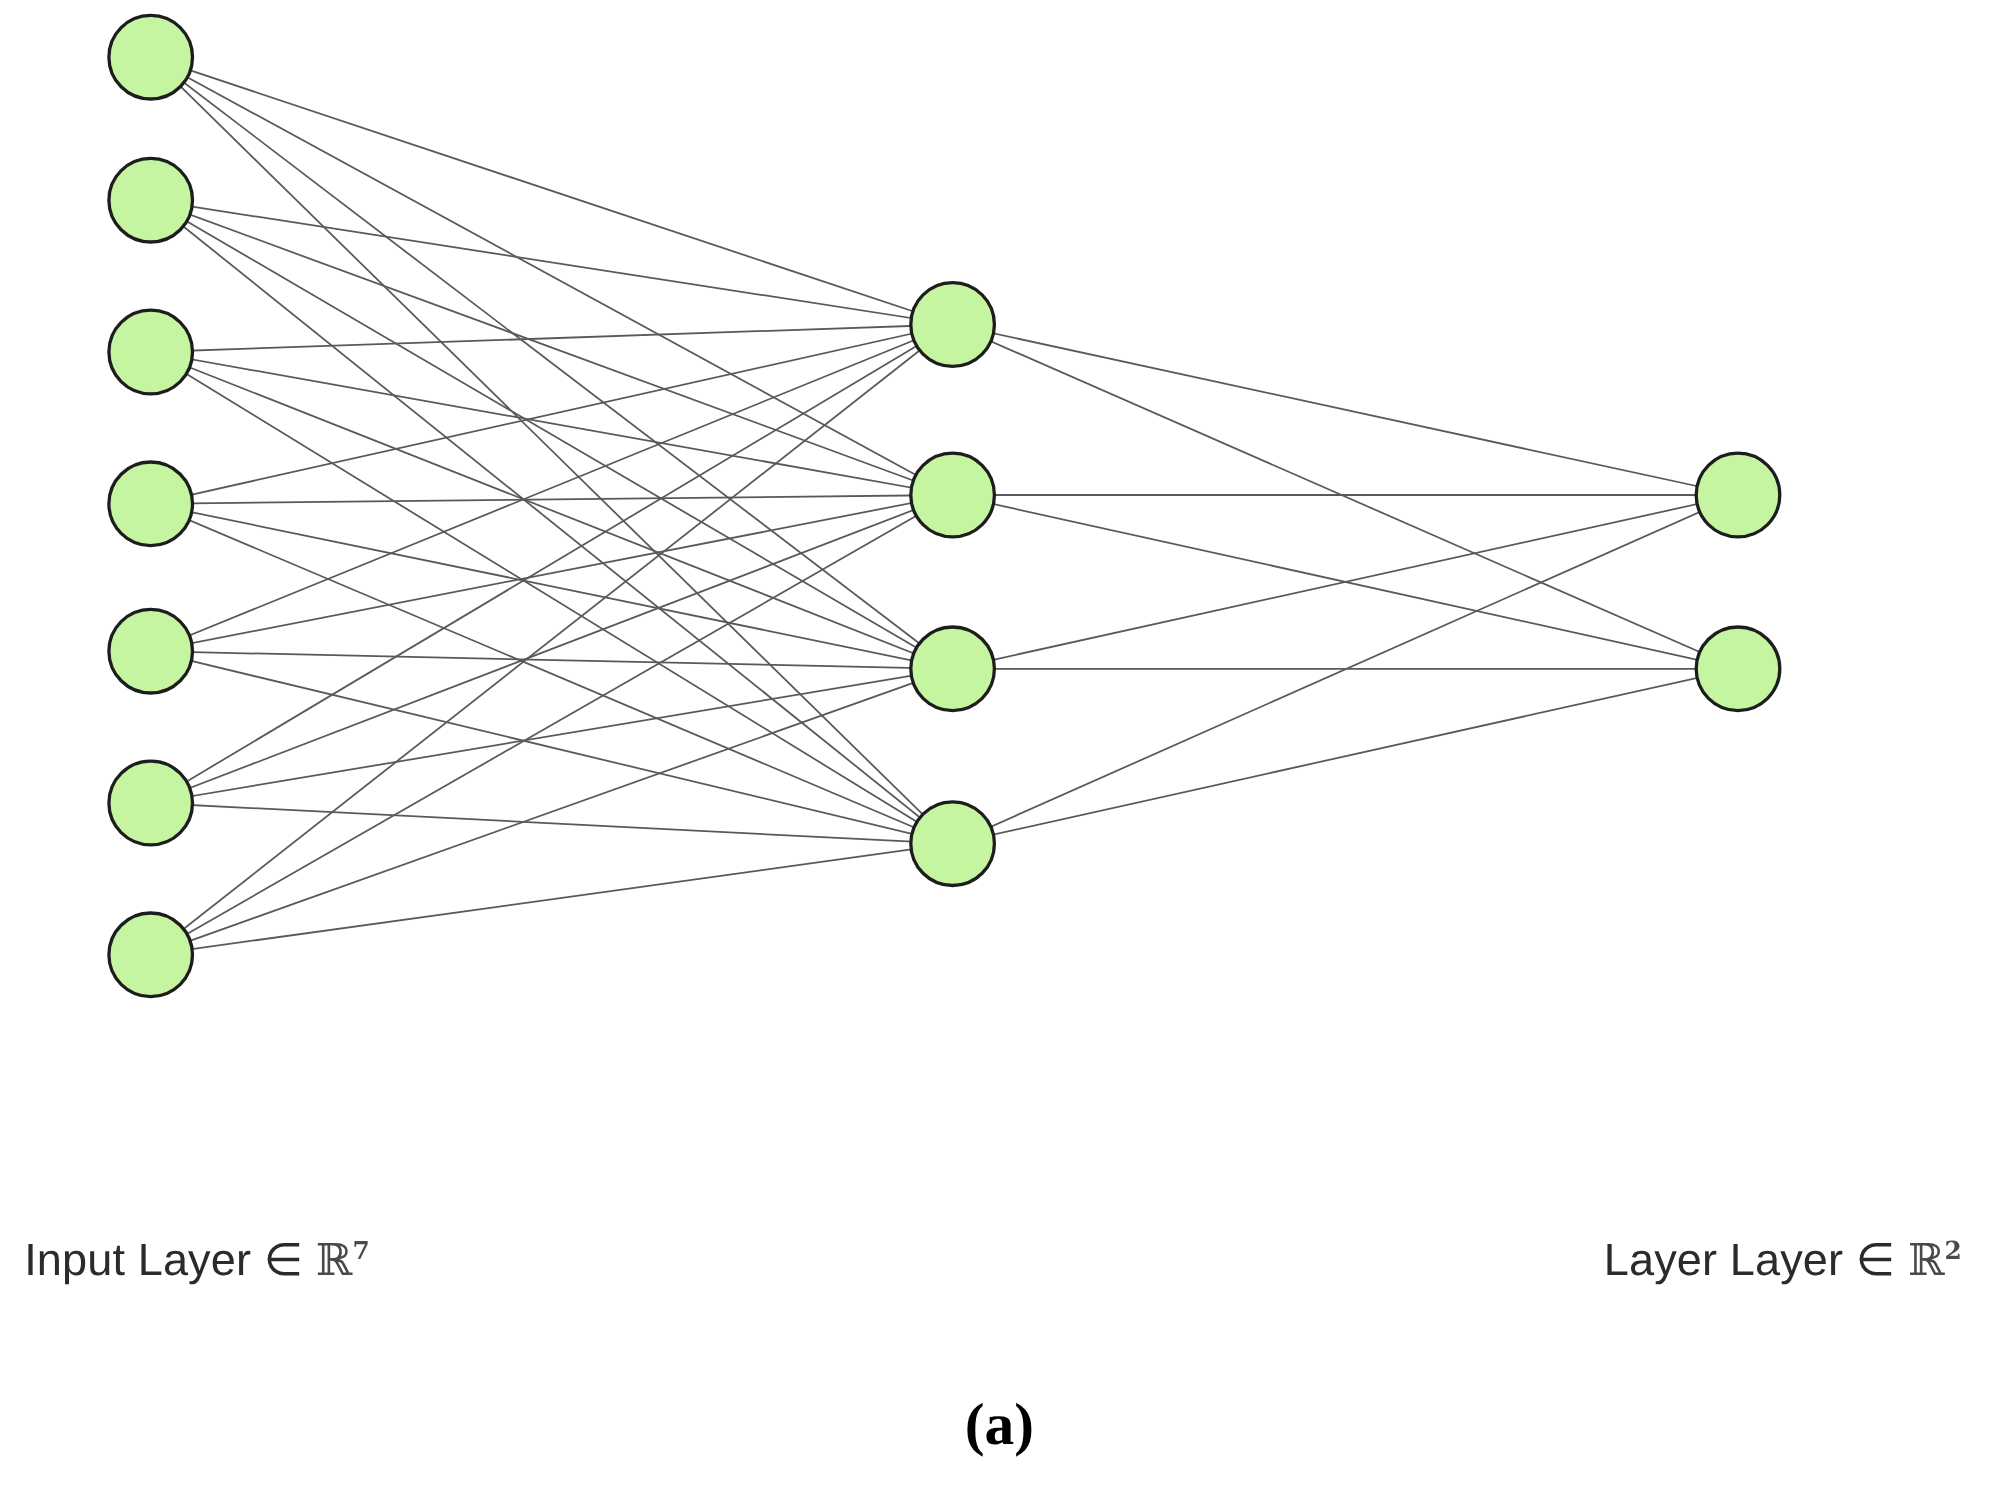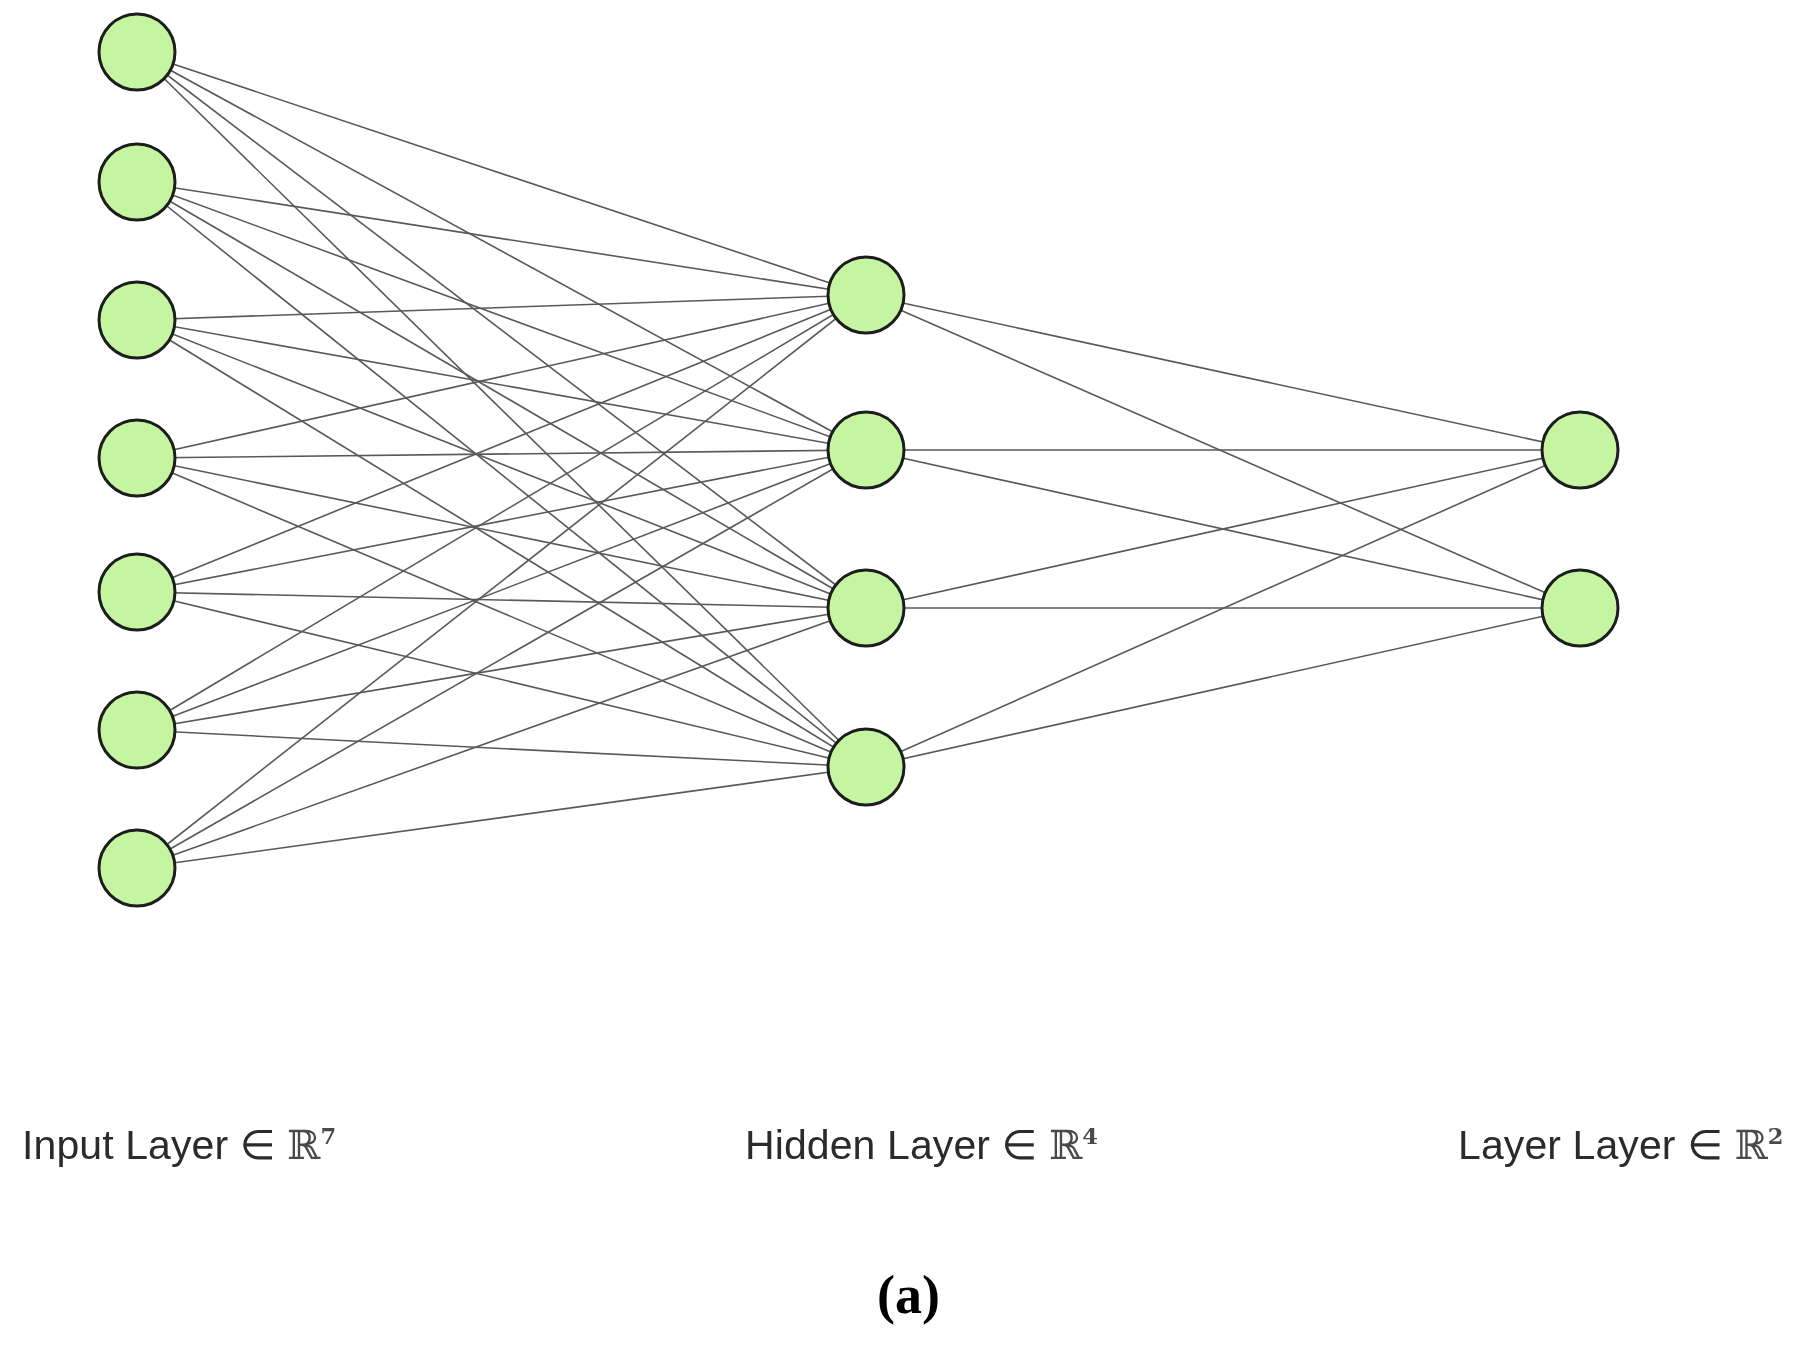--- a/index.html
+++ b/index.html
@@ -148,25 +148,20 @@
   </svg>
 
   <div class="layer-labels">
 
     <div class="layer-label label-input">
       <span>Input Layer</span>
       <span>∈</span>
       <span class="blackboard-r">ℝ</span><sup>7</sup>
     </div>
 
-    <div class="layer-label label-hidden">
-      <span>Hidden Layer</span>
-      <span>∈</span>
-      <span class="blackboard-r">ℝ</span><sup>4</sup>
-    </div>
 
     <div class="layer-label label-output">
       <span>Layer Layer</span>
       <span>∈</span>
       <span class="blackboard-r">ℝ</span><sup>2</sup>
     </div>
 
   </div>
 
   <div class="figure-caption">(a)</div>

